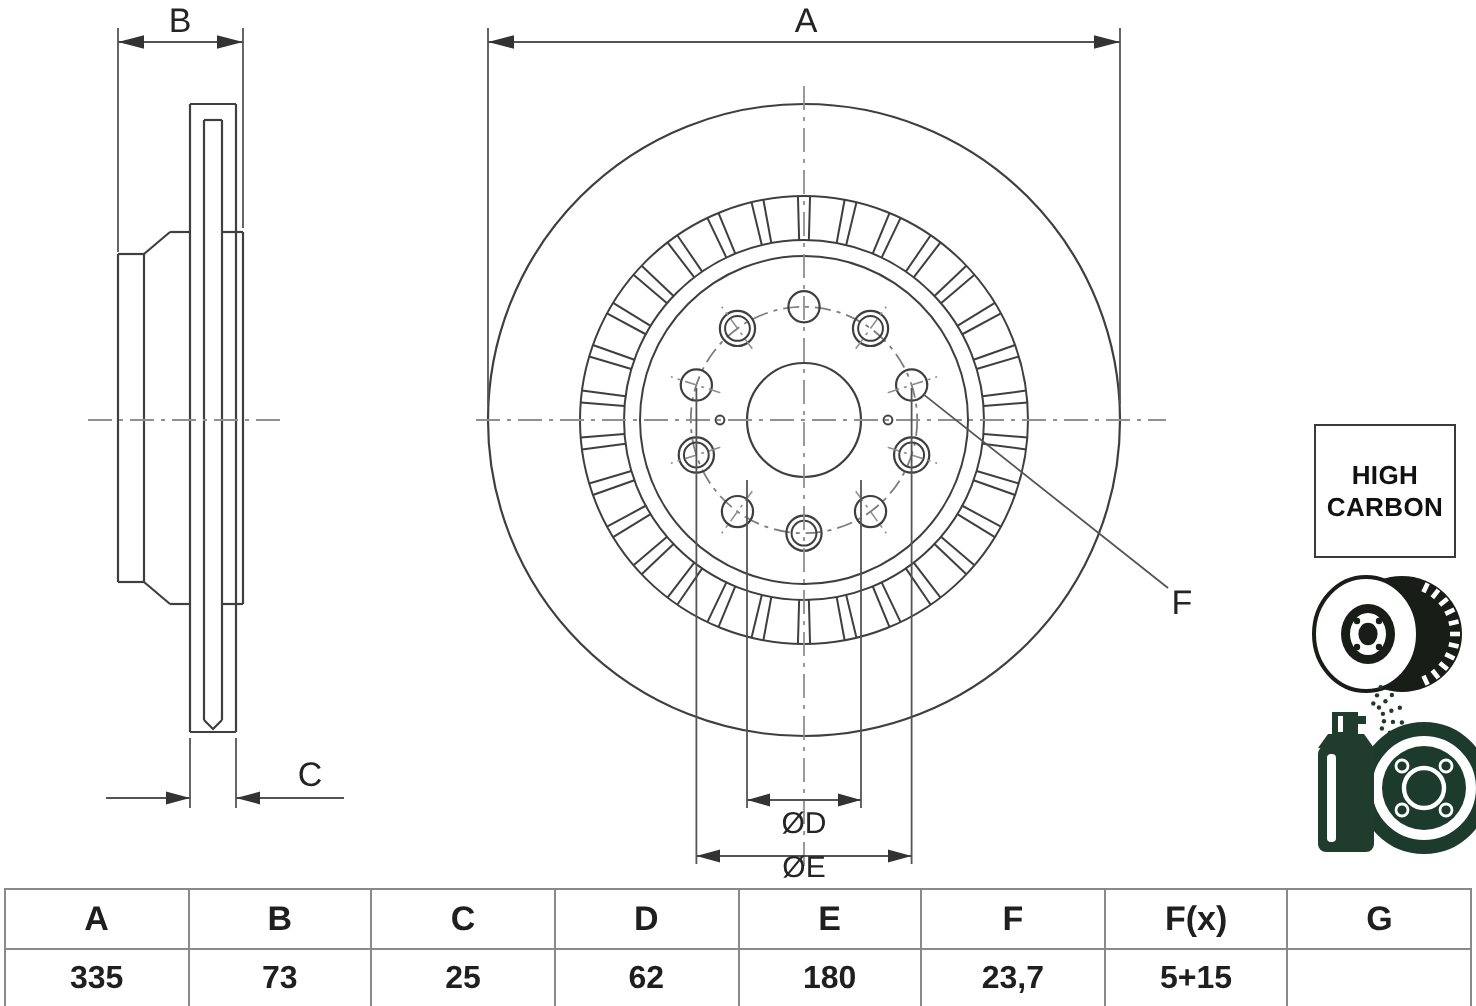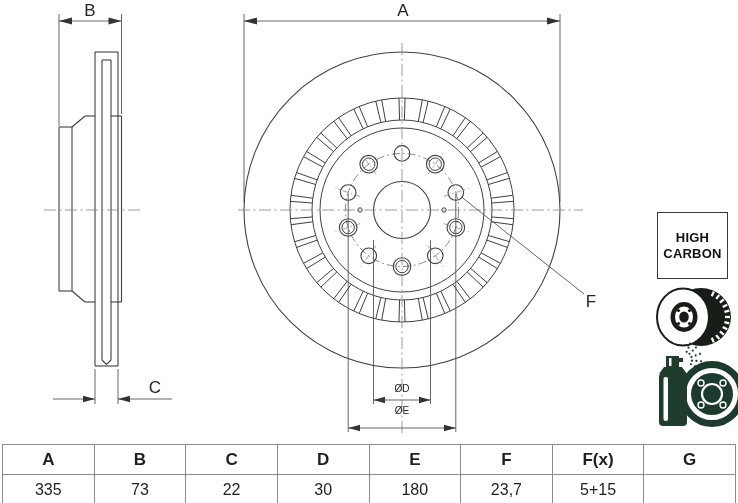--- a/index.html
+++ b/index.html
@@ -1,31 +1,31 @@
 <!DOCTYPE html>
 <html><head>
 <meta charset="utf-8">
 <style>
   html,body{margin:0;padding:0;background:#fff;}
   .stage{position:relative;width:738px;height:503px;background:#ffffff;overflow:hidden;
          font-family:"Liberation Sans",sans-serif;}
   svg.draw{position:absolute;left:0;top:0;z-index:1;}
   .dim-label{position:absolute;transform:translate(-50%,-50%);font-size:17px;color:#242424;
              z-index:2;white-space:nowrap;}
-  .dia-label{font-size:10px;}
+  .dia-label{font-size:15px;margin-top:24px;}
   .badge{position:absolute;left:657px;top:212px;width:71px;height:67px;box-sizing:border-box;
          border:1.5px solid #3a3a3a;display:flex;flex-direction:column;align-items:center;
          justify-content:center;gap:1px;z-index:2;background:#fff;}
   .badge span{font-weight:bold;font-size:13px;line-height:15px;color:#111;letter-spacing:.2px;}
   table.dims{position:absolute;left:2px;top:444px;width:734px;height:58px;z-index:2;
              border-collapse:collapse;table-layout:fixed;background:#fff;}
   table.dims th,table.dims td{border:1px solid #8a8a8a;text-align:center;vertical-align:middle;
              padding:0;height:29px;color:#1f1f1f;}
   table.dims th{font-size:17px;font-weight:bold;}
-  table.dims td{font-size:16px;font-weight:normal;}
+  table.dims td{font-size:16px;font-weight:bold;}
 </style>
 </head>
 <body>
 
 <div class="stage">
 
   <svg id="draw" class="draw" width="738" height="503" viewBox="0 0 738 503">
 
     <g stroke="#3f3f3f" stroke-width="1.1" fill="none">
 
@@ -291,22 +291,22 @@
       <th>C</th>
       <th>D</th>
       <th>E</th>
       <th>F</th>
       <th>F(x)</th>
       <th>G</th>
     </tr>
     <tr>
       <td>335</td>
       <td>73</td>
-      <td>22</td>
-      <td>30</td>
+      <td>25</td>
+      <td>62</td>
       <td>180</td>
       <td>23,7</td>
       <td>5+15</td>
       <td></td>
     </tr>
   </tbody>
     </table>
 </div>
 
 </body></html>

